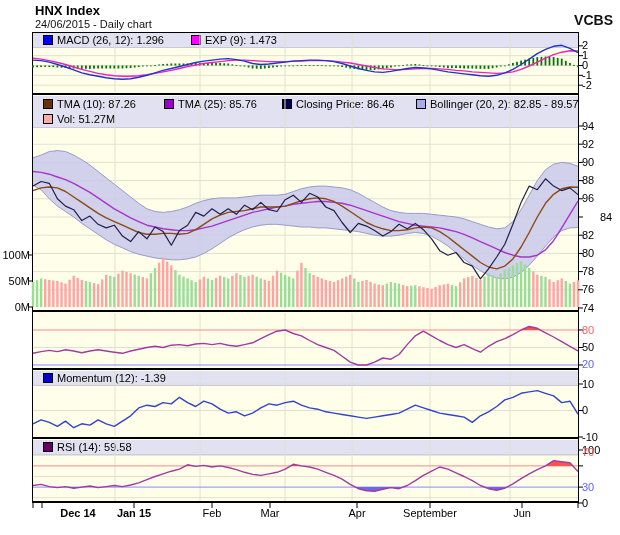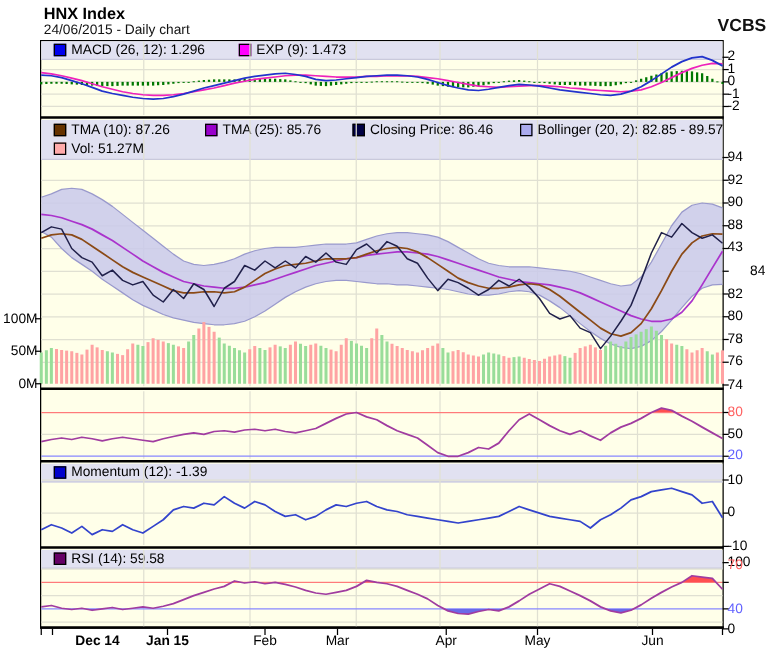--- a/index.html
+++ b/index.html
@@ -478,41 +478,41 @@
   <div class="labels" id="labels">
       <div class="ylab" style="top: 40.32px; color: rgb(0, 0, 0);">2</div>
       <div class="ylab" style="top: 50.16px; color: rgb(0, 0, 0);">1</div>
       <div class="ylab" style="top: 60px; color: rgb(0, 0, 0);">0</div>
       <div class="ylab" style="top: 69.84px; color: rgb(0, 0, 0);">-1</div>
       <div class="ylab" style="top: 79.68px; color: rgb(0, 0, 0);">-2</div>
       <div class="ylab" style="top: 120.5px; color: rgb(0, 0, 0);">94</div>
       <div class="ylab" style="top: 138.7px; color: rgb(0, 0, 0);">92</div>
       <div class="ylab" style="top: 156.9px; color: rgb(0, 0, 0);">90</div>
       <div class="ylab" style="top: 175.1px; color: rgb(0, 0, 0);">88</div>
-      <div class="ylab" style="top: 193.3px; color: rgb(0, 0, 0);">43</div>
+      <div class="ylab" style="top: 193.3px; color: rgb(0, 0, 0);">96</div>
       <div class="ylab" style="top: 211.5px; color: rgb(0, 0, 0); padding-left: 18px;">84</div>
       <div class="ylab" style="top: 229.7px; color: rgb(0, 0, 0);">82</div>
       <div class="ylab" style="top: 247.9px; color: rgb(0, 0, 0);">80</div>
       <div class="ylab" style="top: 266.1px; color: rgb(0, 0, 0);">78</div>
       <div class="ylab" style="top: 284.3px; color: rgb(0, 0, 0);">76</div>
       <div class="ylab" style="top: 302.5px; color: rgb(0, 0, 0);">74</div>
       <div class="ylab" style="top: 324.5px; color: rgb(255, 96, 96);">80</div>
       <div class="ylab" style="top: 341.999px; color: rgb(0, 0, 0);">50</div>
       <div class="ylab" style="top: 359.498px; color: rgb(96, 96, 255);">20</div>
       <div class="ylab" style="top: 378.5px; color: rgb(0, 0, 0);">10</div>
       <div class="ylab" style="top: 405px; color: rgb(0, 0, 0);">0</div>
       <div class="ylab" style="top: 431.5px; color: rgb(0, 0, 0);">-10</div>
       <div class="ylab" style="top: 444.5px; color: rgb(0, 0, 0);">100</div>
       <div class="ylab" style="top: 447px; color: rgb(255, 96, 96); text-align: right;">70</div>
-      <div class="ylab" style="top: 481.6px; color: rgb(96, 96, 255);">40</div>
+      <div class="ylab" style="top: 481.6px; color: rgb(96, 96, 255);">30</div>
       <div class="ylab" style="top: 497.5px; color: rgb(0, 0, 0);">0</div>
       <div class="vlab" style="top: 249.5px;">100M</div>
       <div class="vlab" style="top: 275.5px;">50M</div>
       <div class="vlab" style="top: 301.5px;">0M</div>
       <div class="xlab b" style="left: 42px; margin-left: 36px;">Dec 14</div>
       <div class="xlab b" style="left: 134px;">Jan 15</div>
       <div class="xlab" style="left: 212px;">Feb</div>
       <div class="xlab" style="left: 270px;">Mar</div>
       <div class="xlab" style="left: 357px;">Apr</div>
-      <div class="xlab" style="left: 430px;">May</div>
+      <div class="xlab" style="left: 430px;">September</div>
       <div class="xlab" style="left: 522px;">Jun</div>
     </div>
 </div>
 
 </body></html>

